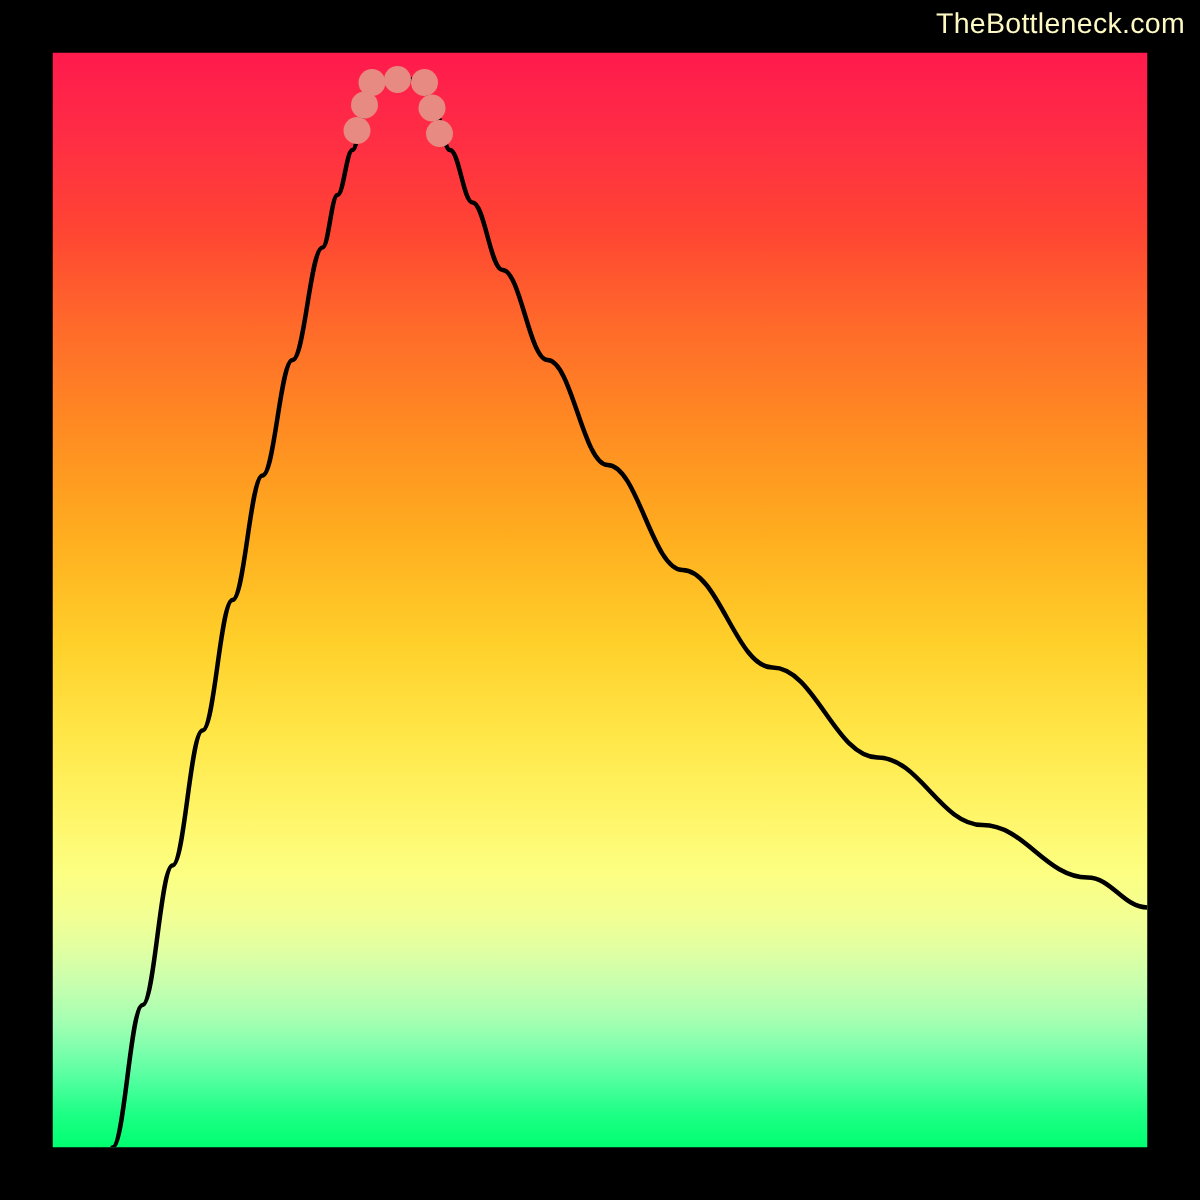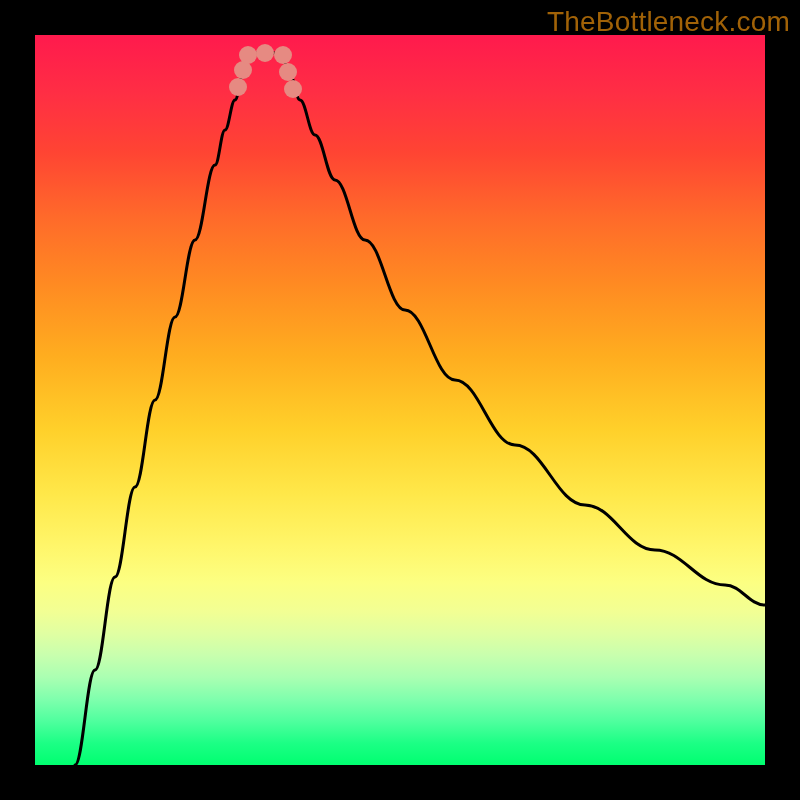--- a/index.html
+++ b/index.html
@@ -53,22 +53,22 @@
     position: absolute;
     left: 0; top: 0;
     width: 730px;
     height: 730px;
   }
   .watermark {
     position: absolute;
     top: 6px;
     right: 10px;
     font-family: Arial, Helvetica, sans-serif;
-    font-size: 28px;
-    color: #a16207;
+    font-size: 19px;
+    color: #fef9c3;
     letter-spacing: 0.2px;
     user-select: none;
   }
 </style>
 </head>
 <body>
 
 <div class="frame">
 
   <div class="plot">

